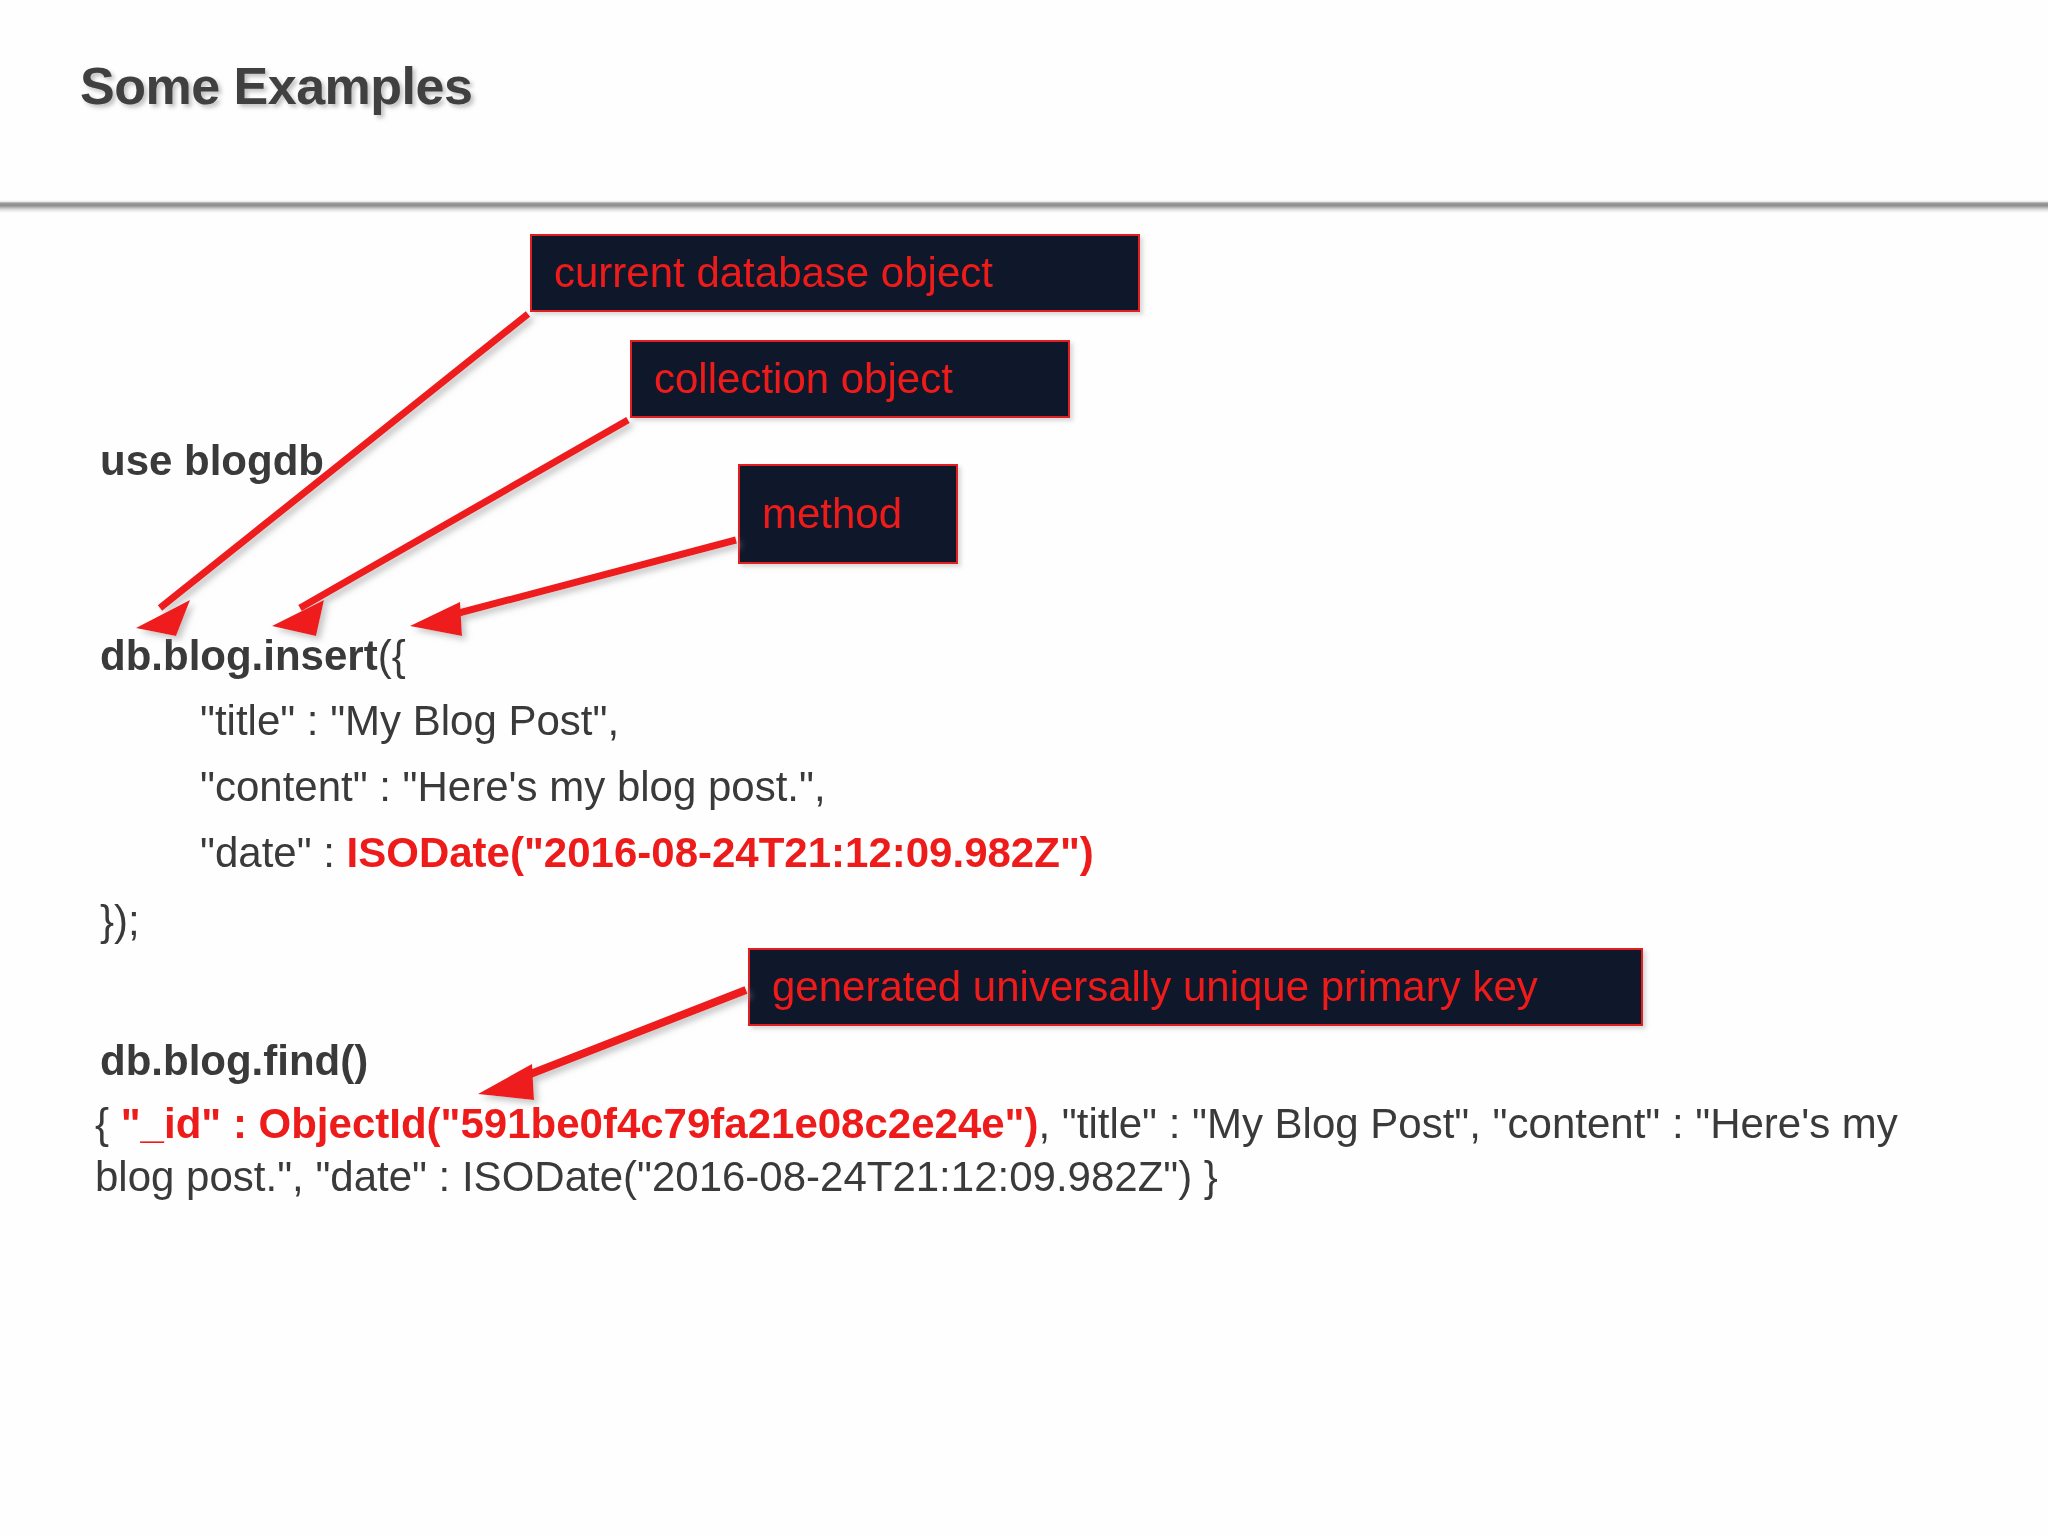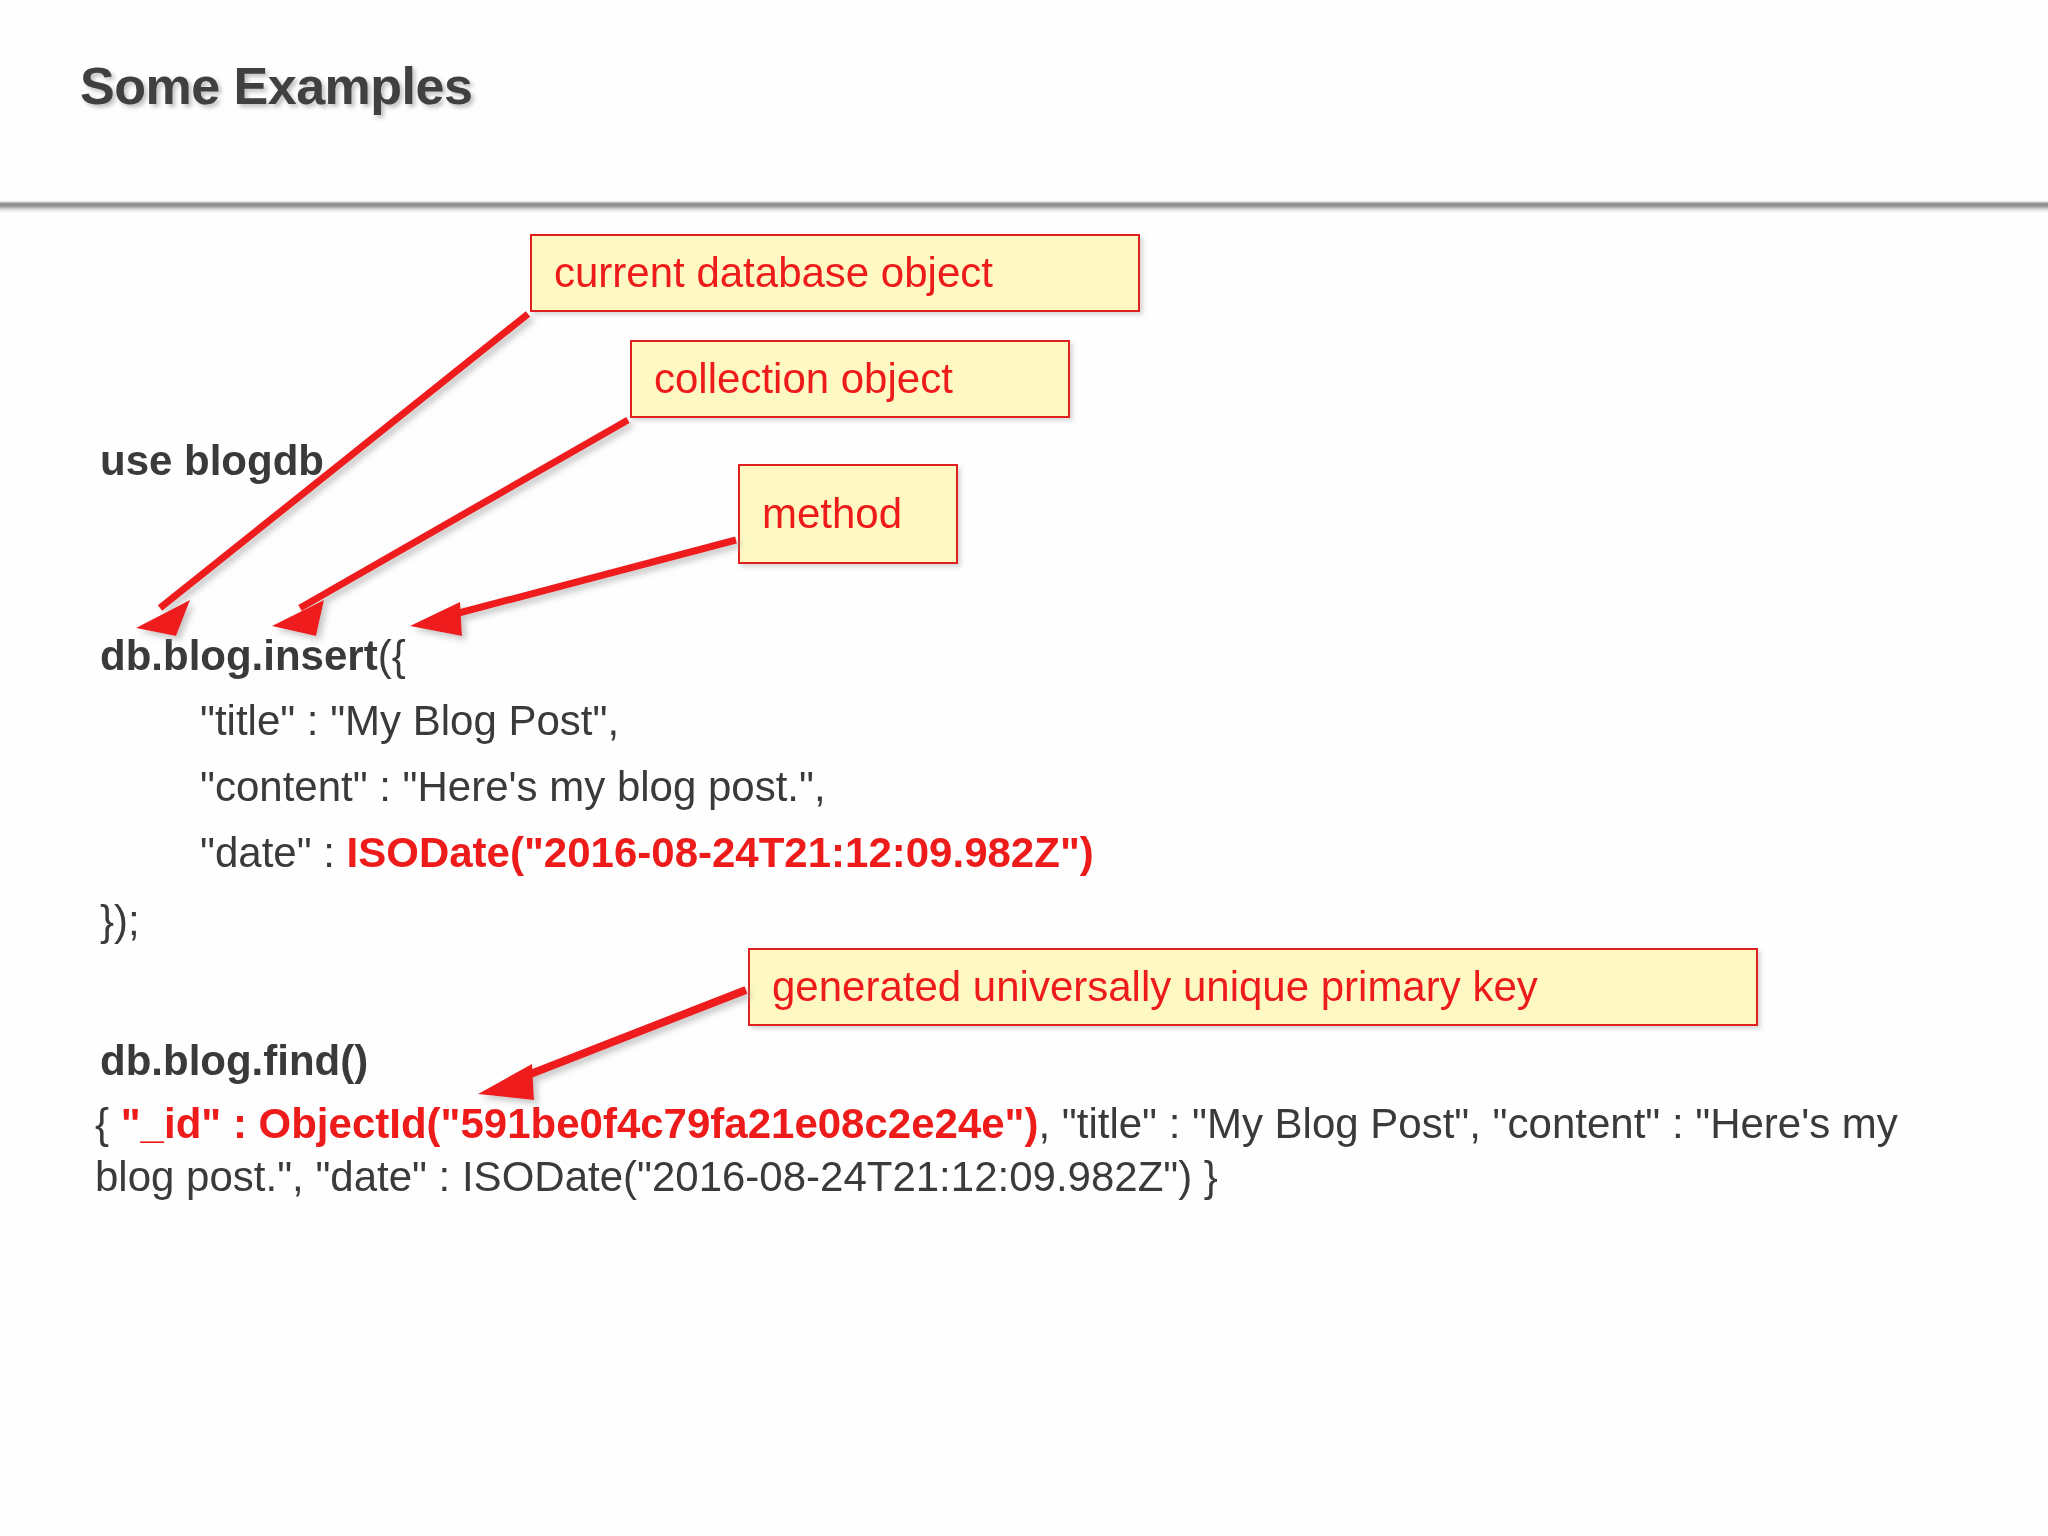--- a/index.html
+++ b/index.html
@@ -64,21 +64,21 @@
     line-height: 1.25;
   }
   .bold { font-weight: bold; }
   .red  { color: #ee1b1b; font-weight: bold; }
 
   
   .callout {
     position: absolute;
     box-sizing: border-box;
     border: 2px solid #e02020;
-    background: #fef9c3;
+    background: #0f172a;
     color: #ee1b1b;
     font-family: "Liberation Sans", sans-serif;
     font-size: 42px;
     line-height: 1.0;
     display: flex;
     align-items: center;
     padding-left: 22px;
     box-shadow: 3px 3px 4px rgba(150,150,150,0.35);
     white-space: nowrap;
   }
@@ -128,21 +128,21 @@
   </div>
 
   <div class="callout" style="left:630px; top:340px; width:440px; height:78px;">
     <span>collection object</span>
   </div>
 
   <div class="callout" style="left:738px; top:464px; width:220px; height:100px;">
     <span>method</span>
   </div>
 
-  <div class="callout" style="left:748px; top:948px; width:1010px; height:78px;">
+  <div class="callout" style="left:748px; top:948px; width:895px; height:78px;">
     <span>generated universally unique primary key</span>
   </div>
 
   <svg id="arrow-layer" viewBox="0 0 2048 1536">
     <defs>
       <filter id="arrowShadow" x="-30%" y="-30%" width="180%" height="180%">
         <feDropShadow dx="4" dy="4" stdDeviation="3" flood-color="#999999" flood-opacity="0.55"></feDropShadow>
       </filter>
     </defs>
 

